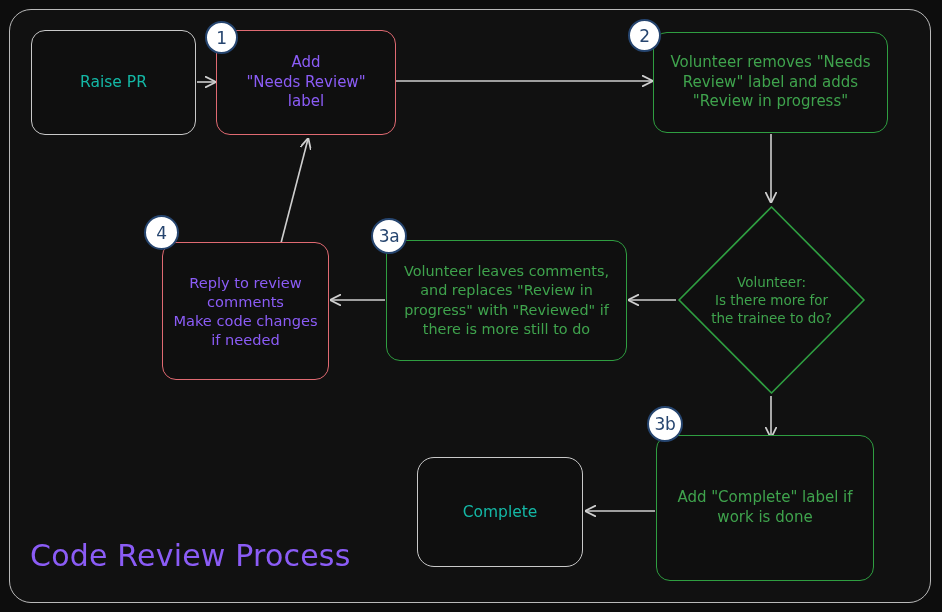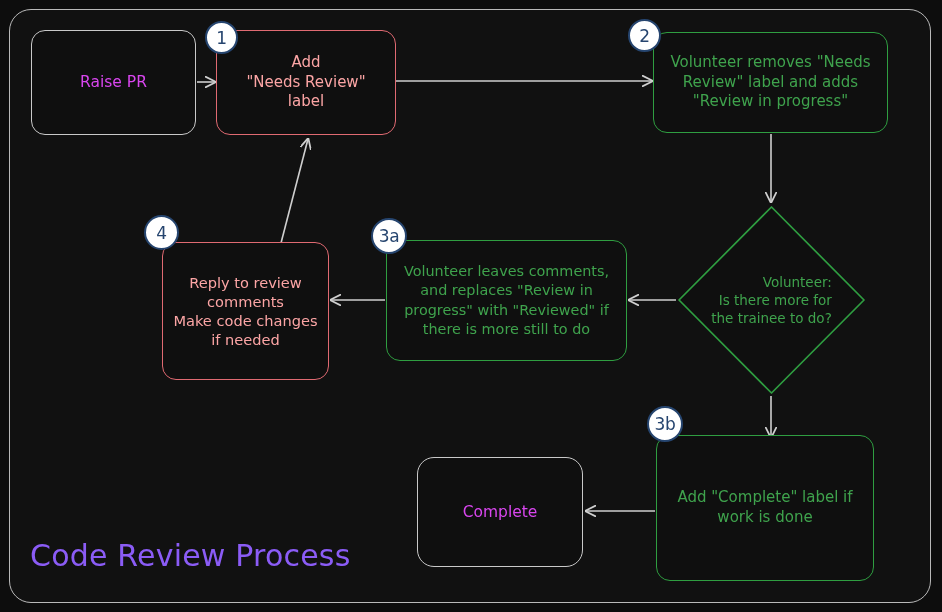--- a/index.html
+++ b/index.html
@@ -58,26 +58,26 @@
     line-height: 1.32;
     padding: 4px 8px;
   }
   .node .txt {
     display: block;
     white-space: pre-line;
   }
 
   .node.grey {
     border: 1.6px solid #c9c9c9;
-    color: #d946ef;
+    color: #14b8a6;
     font-size: 15.5px;
   }
   .node.red {
     border: 1.6px solid #e06a72;
-    color: #fca5a5;
+    color: #8b5cf6;
     font-size: 15px;
   }
   .node.green {
     border: 1.6px solid #2f9e41;
     color: #3fa34d;
     font-size: 15px;
   }
 
   
   .diamond-wrap {
@@ -87,21 +87,21 @@
     justify-content: center;
   }
   .diamond-shape {
     position: absolute;
     left: 0; top: 0;
     width: 100%; height: 100%;
   }
   .diamond-label {
     position: relative;
     z-index: 2;
-    text-align: right;
+    text-align: center;
     color: #3fa34d;
     font-size: 13.5px;
     line-height: 1.35;
     white-space: pre-line;
     padding: 0 8px;
   }
 
   
   .badge {
     position: absolute;

